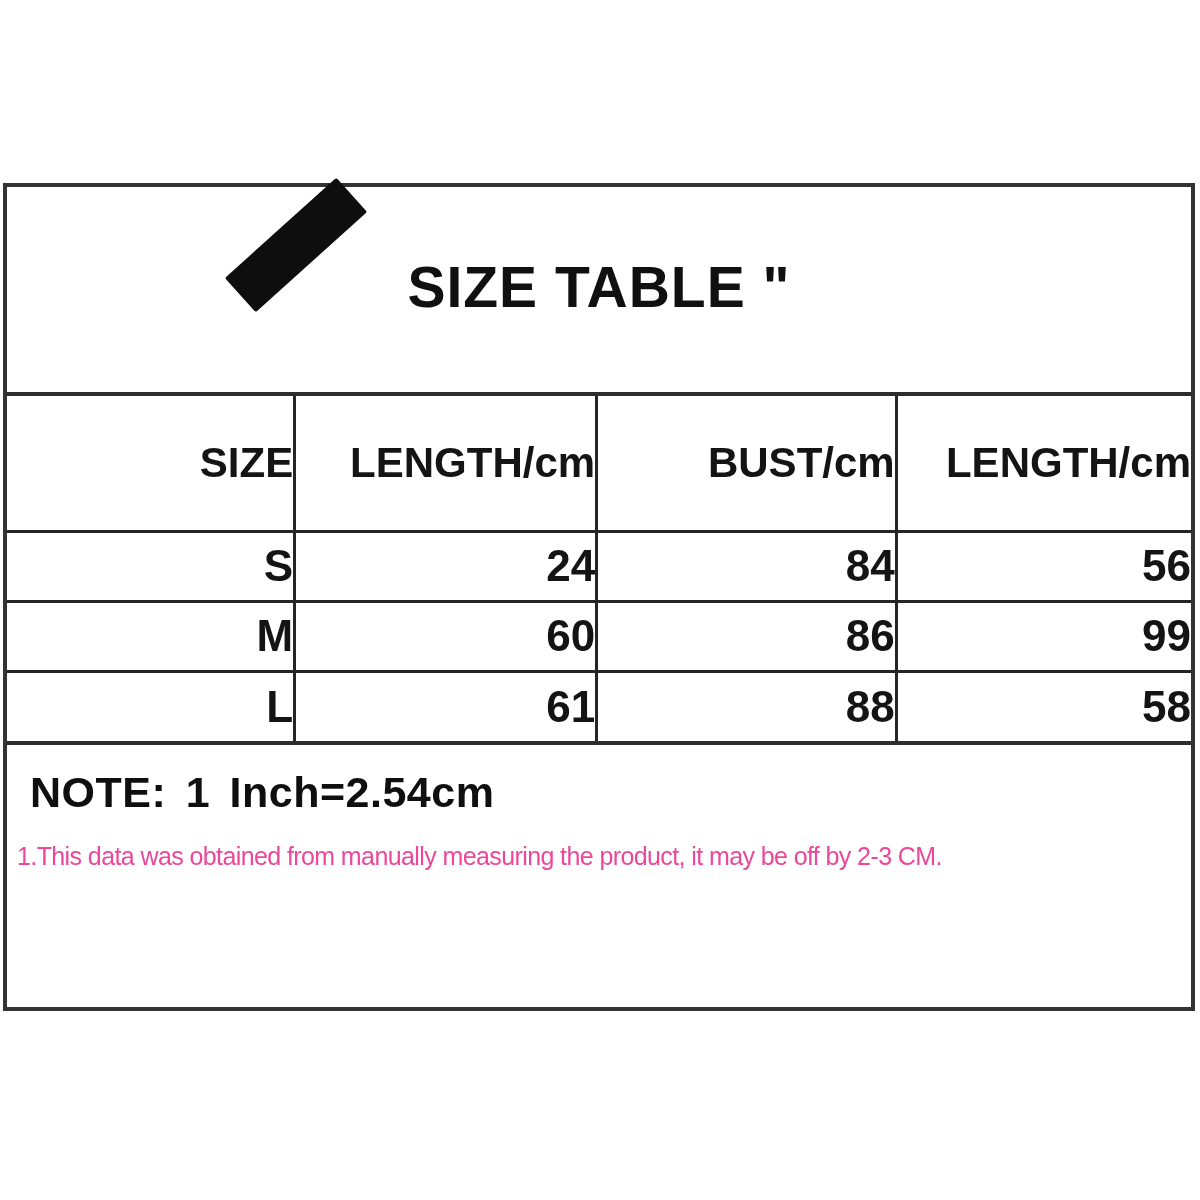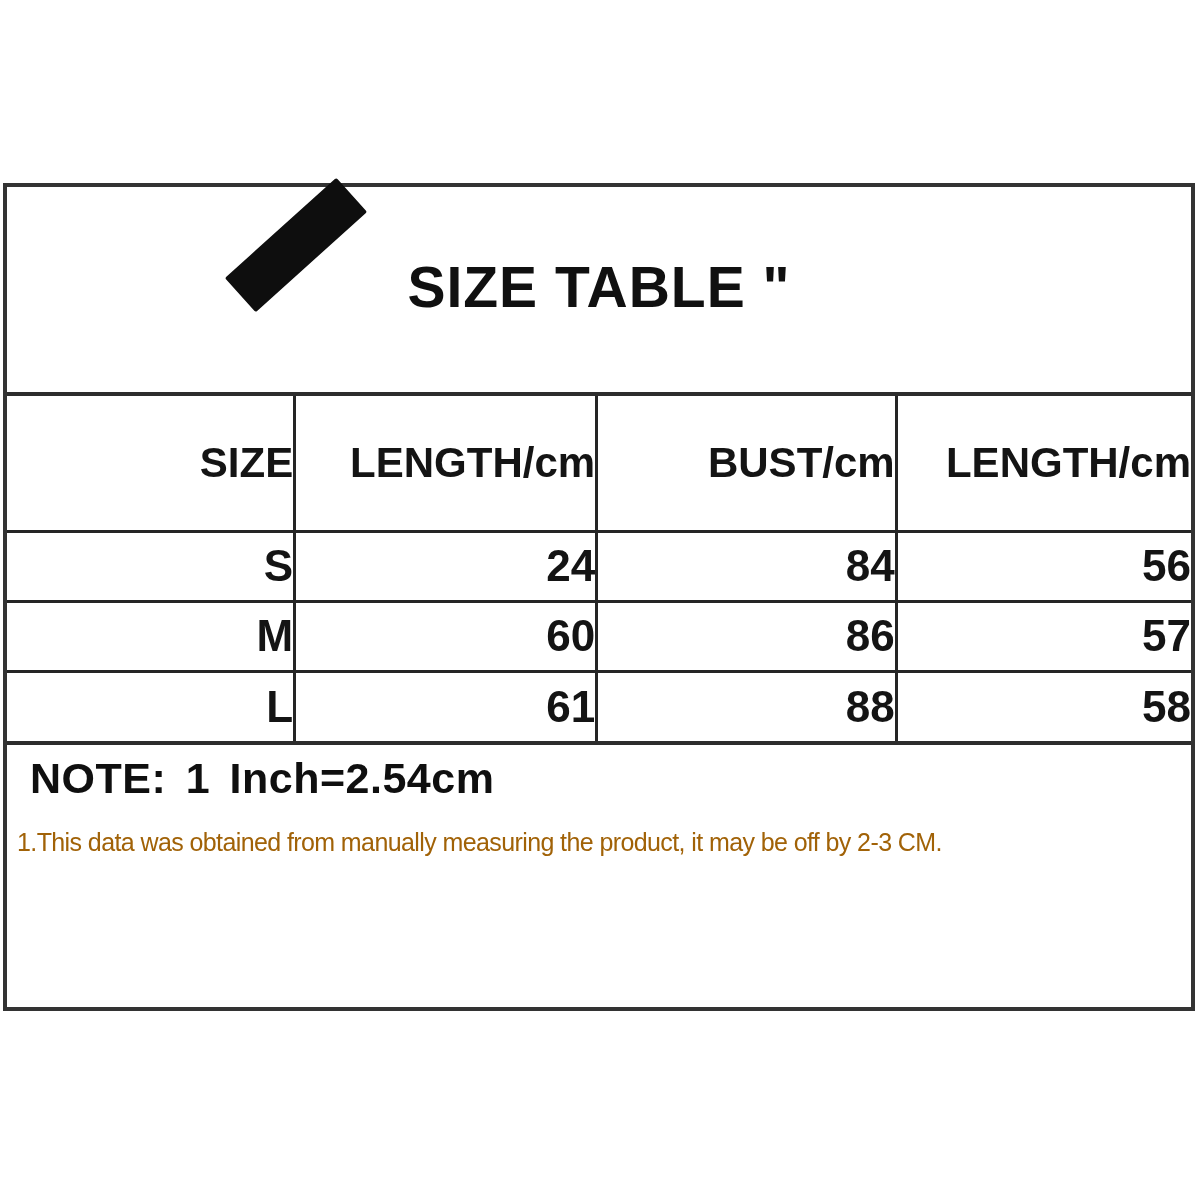--- a/index.html
+++ b/index.html
@@ -71,36 +71,36 @@
     height: 135px;
     font-size: 42px;
   }
   .size-table td {
     height: 70px;
     font-size: 44px;
   }
   
   .note-area {
     border-top: 4px solid #2d2d2d;
-    padding: 12px 20px 0 10px;
+    padding: 26px 20px 0 10px;
   }
   .note-heading {
     font-size: 43px;
     font-weight: bold;
     color: #0f0f0f;
     margin: 0 0 22px 13px;
     line-height: 1;
     word-spacing: 7px;
     letter-spacing: 0.5px;
   }
   .note-line {
     font-size: 25px;
     letter-spacing: -0.6px;
     line-height: 40px;
-    color: #a16207;
+    color: #ec4899;
     white-space: nowrap;
   }
 </style>
 </head>
 <body>
 
 <div class="canvas">
   <div class="frame">
 
     <div class="title-area">
@@ -127,21 +127,21 @@
         <tr>
           <td>S</td>
           <td>24</td>
           <td>84</td>
           <td>56</td>
         </tr>
         <tr>
           <td>M</td>
           <td>60</td>
           <td>86</td>
-          <td>57</td>
+          <td>99</td>
         </tr>
         <tr>
           <td>L</td>
           <td>61</td>
           <td>88</td>
           <td>58</td>
         </tr>
       </tbody>
     </table>
 

